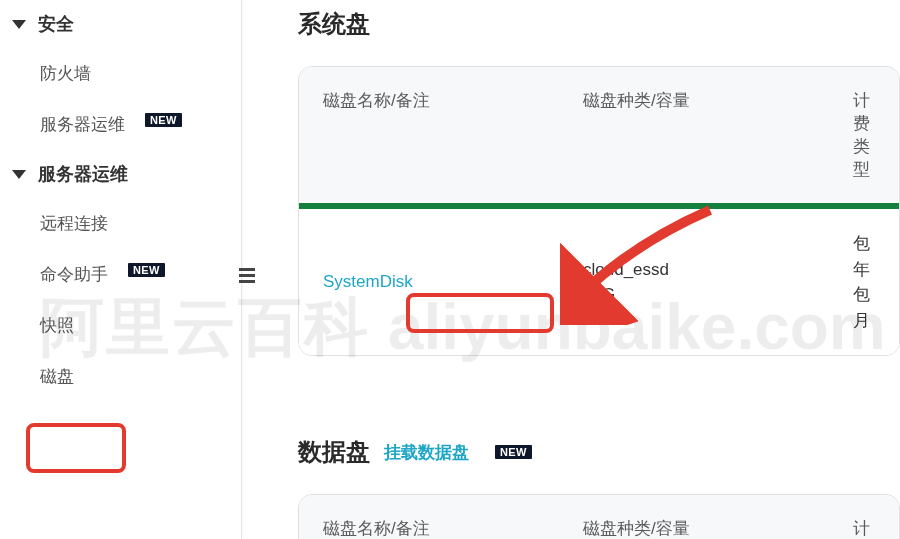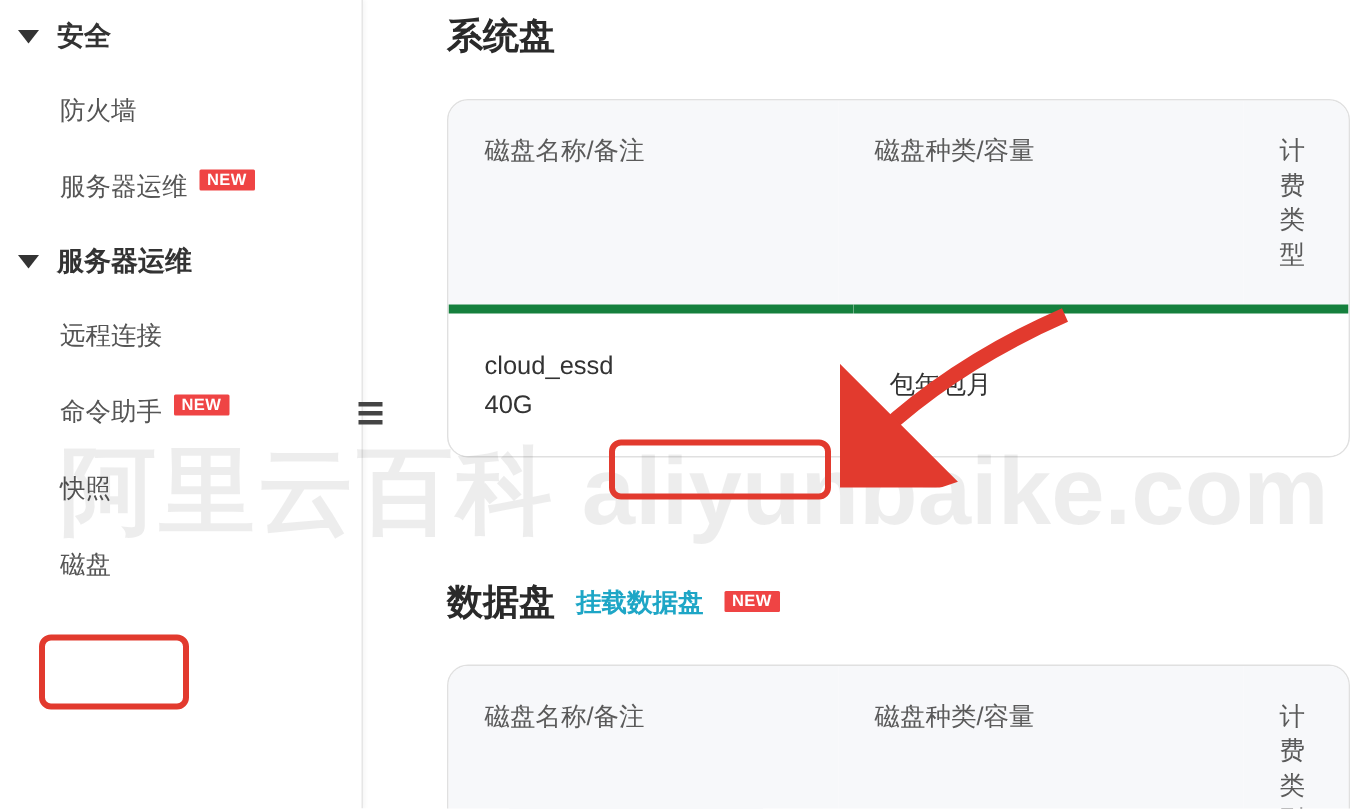--- a/index.html
+++ b/index.html
@@ -44,27 +44,28 @@
   .sidebar-item {
     padding: 14px 0 14px 40px;
     font-size: 17px;
     color: #555;
     cursor: pointer;
     display: flex;
     align-items: flex-start;
     gap: 8px;
   }
   .new-badge {
-    background: #ef4444;
+    background: #0f172a;
     color: #fff;
     font-size: 11px;
     font-weight: 600;
     padding: 1px 5px;
     border-radius: 1px;
     letter-spacing: 0.3px;
+    margin-left: 12px;
   }
   .collapse-wrap {
     position: absolute;
     right: -14px;
     top: 268px;
     width: 16px;
     height: 16px;
   }
   .collapse-handle {
     width: 16px;
@@ -200,20 +201,23 @@
   <main class="main">
     <h2 class="section-title sec1">系统盘</h2>
 
     <div class="disk-table">
       <div class="row">
         <div class="th col-name">磁盘名称/备注</div>
         <div class="th col-type">磁盘种类/容量</div>
         <div class="th col-bill">计费类型</div>
       </div>
       <div class="row">
+        <div class="td col-name">
+          <span class="link">SystemDisk</span>
+        </div>
         <div class="td col-type">
           <span>cloud_essd</span>
           <span>40G</span>
         </div>
         <div class="td col-bill">包年包月</div>
       </div>
     </div>
 
     <div class="sec2-wrap">
       <h2 class="section-title">

